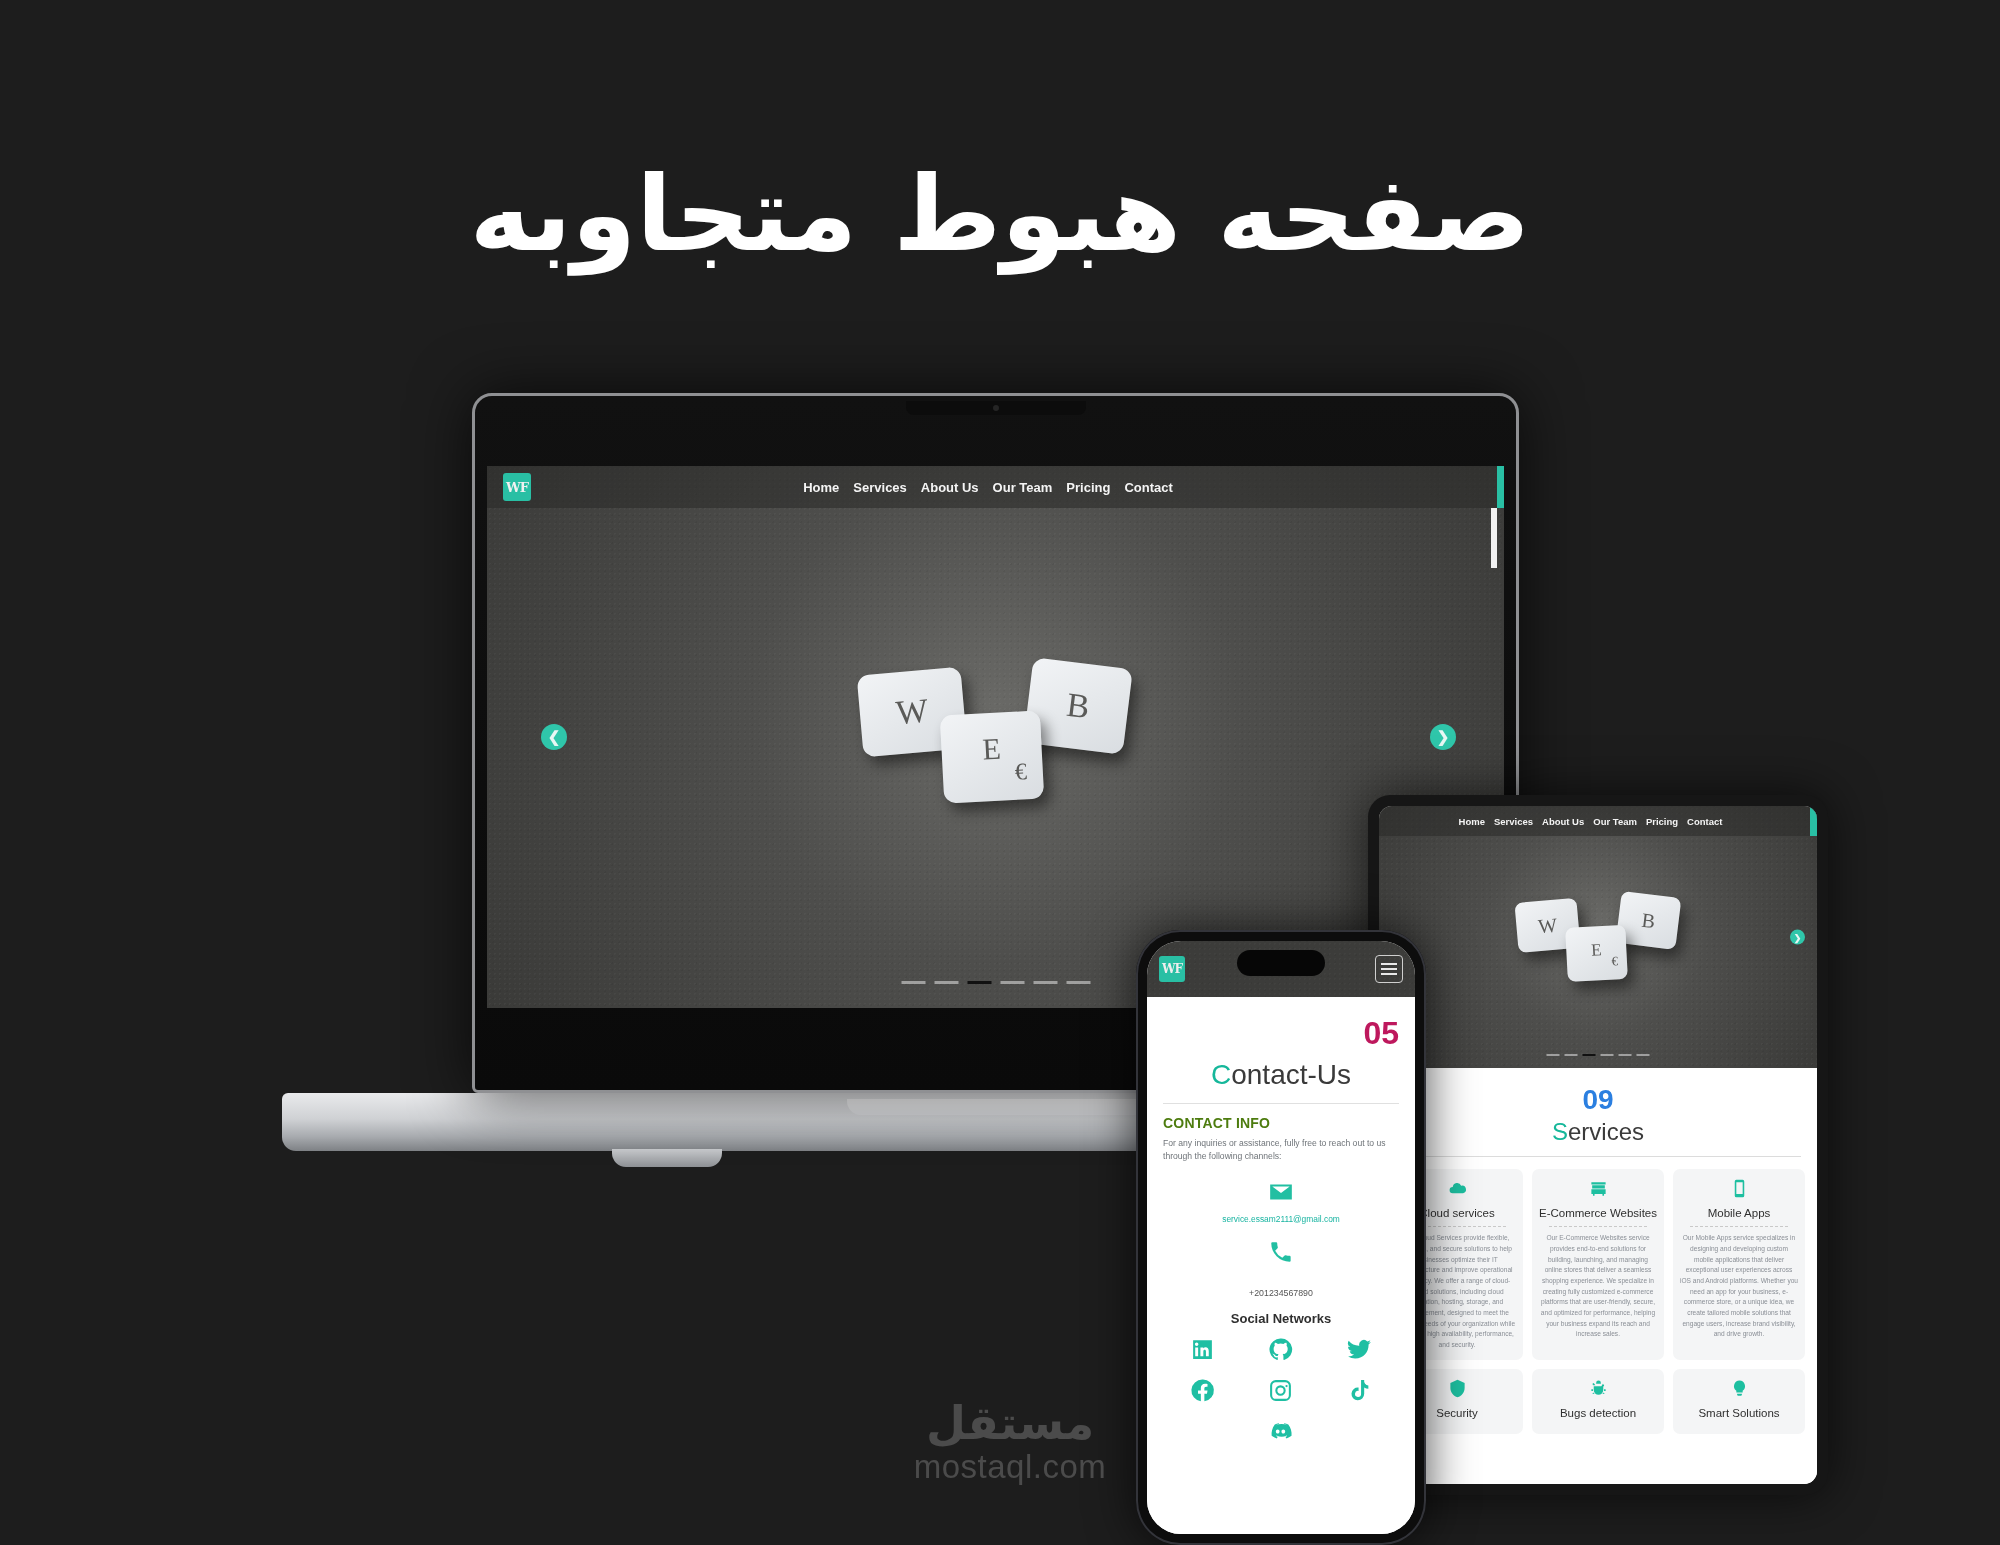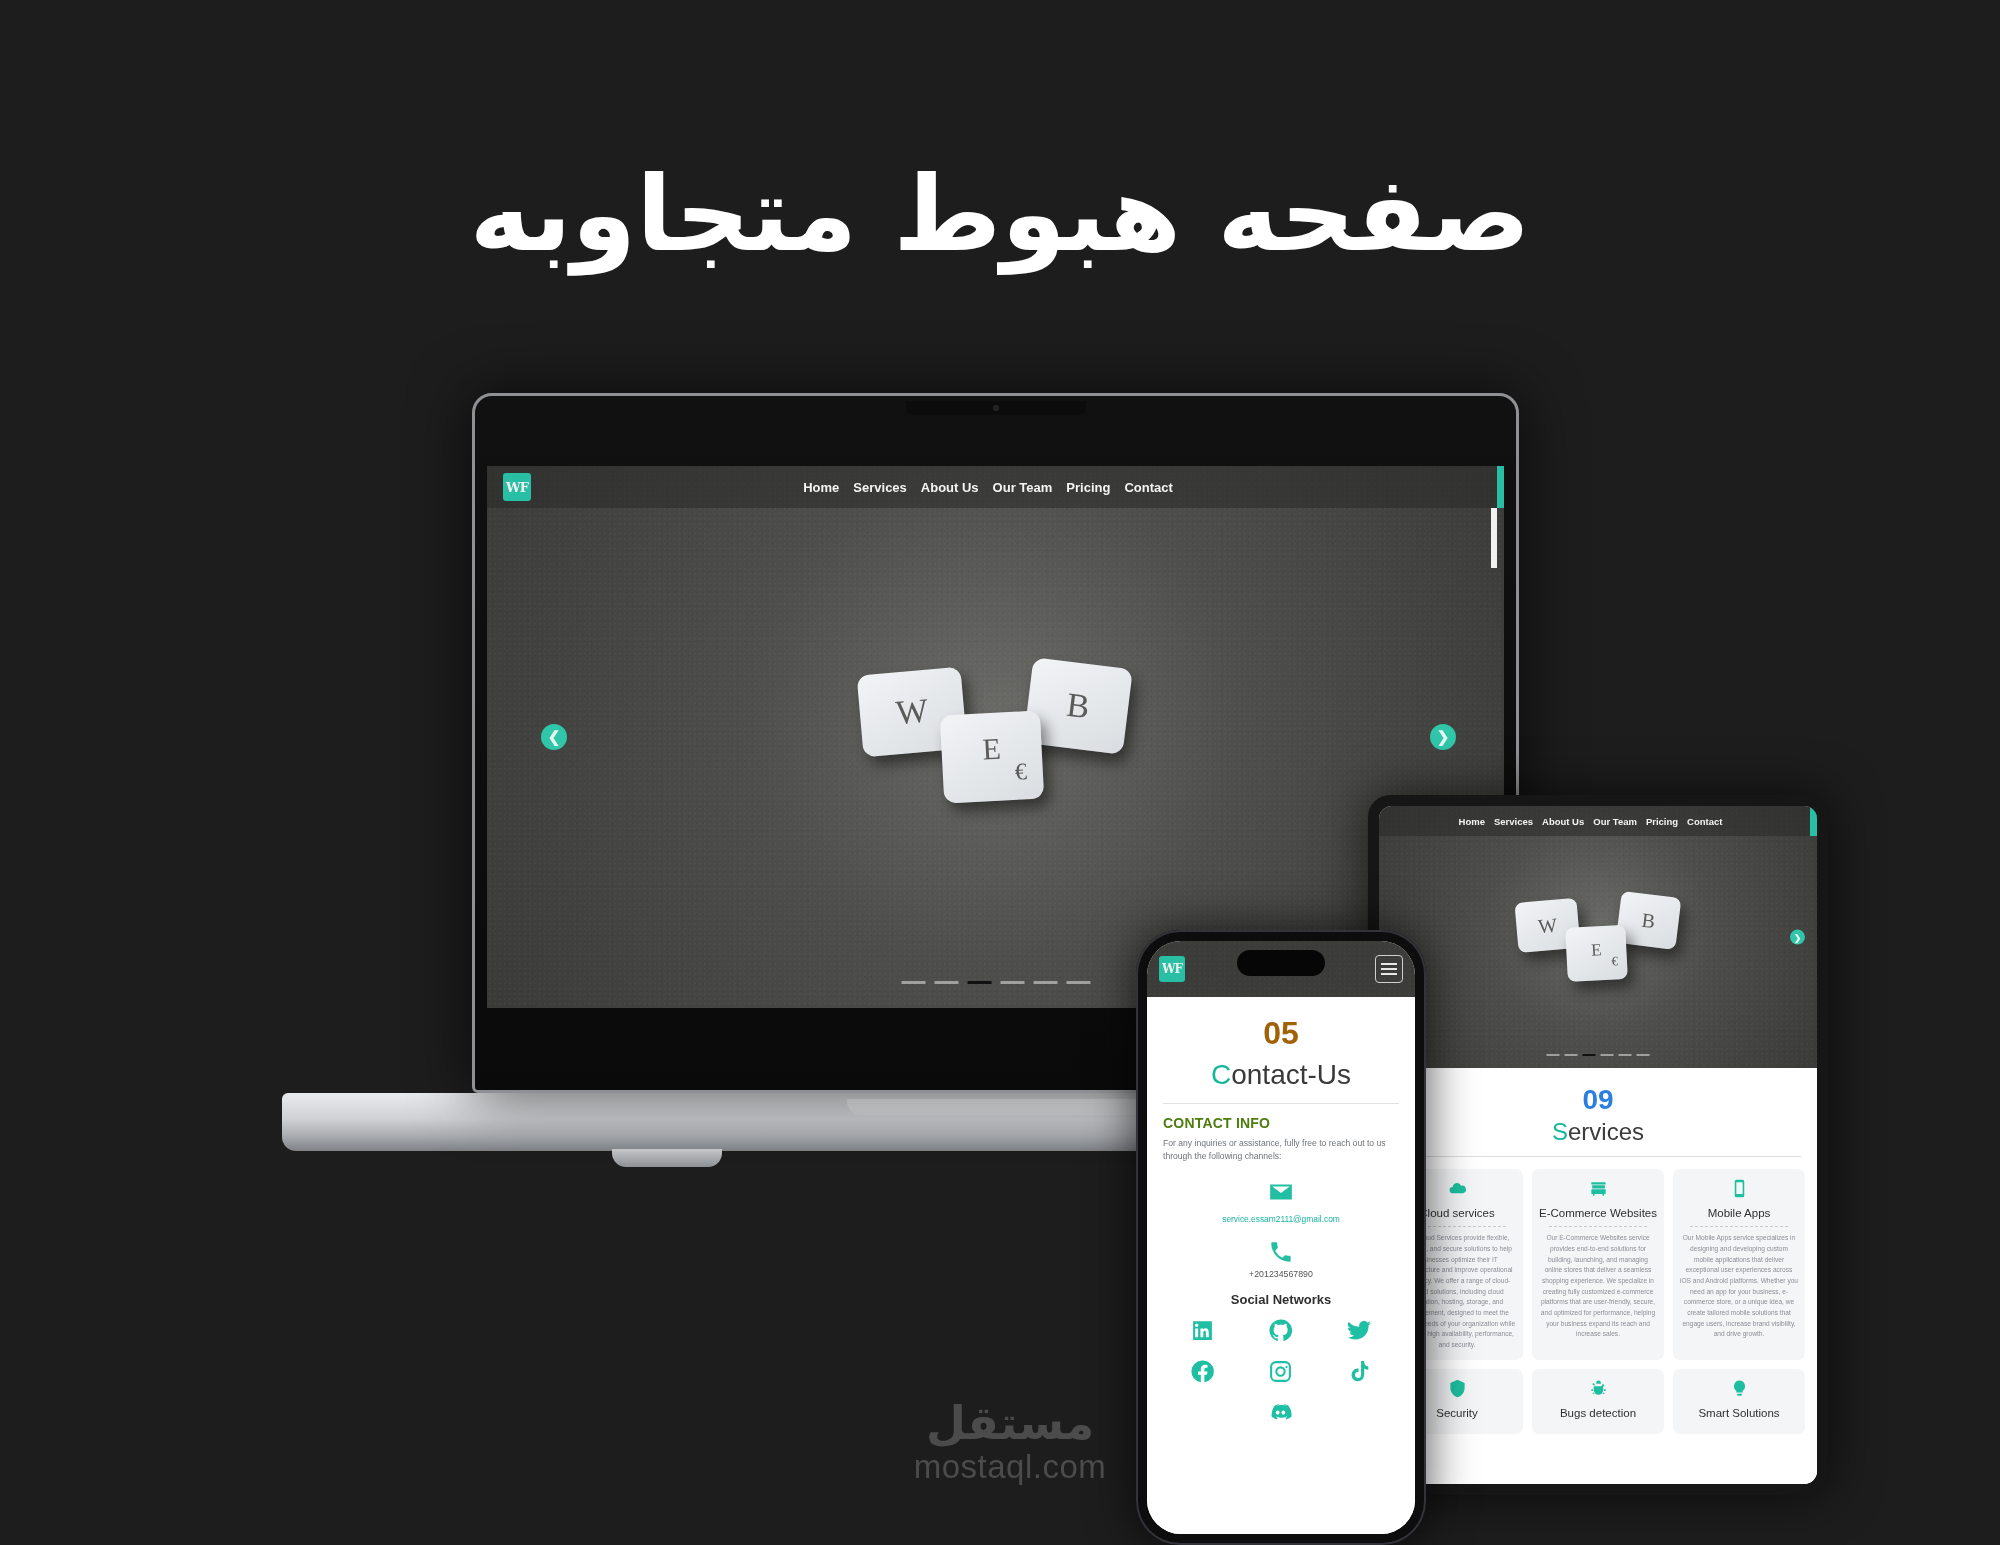--- a/index.html
+++ b/index.html
@@ -281,30 +281,30 @@
   }
   .ph-burger {
     position:relative; z-index:3; margin-left:auto;
     width: 28px; height: 28px;
     border: 1px solid #cfcfcf; border-radius: 4px;
     display:flex; flex-direction:column; justify-content:center; align-items:center; gap:3px;
     cursor:pointer;
   }
   .ph-burger span { display:block; width:16px; height:2px; background:#e8e8e8; }
   .ph-content { flex:1; background:#fff; padding: 18px 16px 0; overflow:hidden; }
-  .ph-num { text-align:center; color:#a16207; font-size:32px; font-weight:700; }
+  .ph-num { text-align:right; color:#be185d; font-size:32px; font-weight:700; }
   .ph-title { text-align:center; font-size:28px; color:#3a3a3a; margin-top:7px; }
   .ph-title .c1 { color:#15b79a; }
   .ph-rule { height:1px; background:#e0e0e0; margin: 12px 0 11px; }
   .ph-h3 { font-size:14px; font-weight:700; color:#4d7c0f; letter-spacing:.2px; }
   .ph-p { font-size:8.6px; color:#6f7479; line-height:1.55; margin-top:6px; }
   .ph-icon-big { text-align:center; margin-top: 15px; }
   .ph-icon-big svg { width: 26px; height: 26px; fill:#22bfa2; }
   .ph-link { text-align:center; font-size:8.4px; color:#18b4a1; margin-top:5px; }
-  .ph-phone { text-align:center; font-size:8.8px; color:#555; margin-top:0; }
+  .ph-phone { text-align:center; font-size:8.8px; color:#555; margin-top:19px; }
   .ph-social-h { text-align:center; font-size:13px; font-weight:700; color:#2f2f2f; margin-top:13px; }
   .ph-social { display:grid; grid-template-columns: repeat(3,1fr); row-gap:16px; margin-top:11px; justify-items:center; }
   .ph-social svg { width:25px; height:25px; fill:#1fbfa3; cursor:pointer; }
   .ph-social .center-only { grid-column: 2; }
 
   
   #watermark {
     position:absolute; left: 855px; top: 1400px;
     width: 310px; text-align:center;
     color: #4b4b4b;

